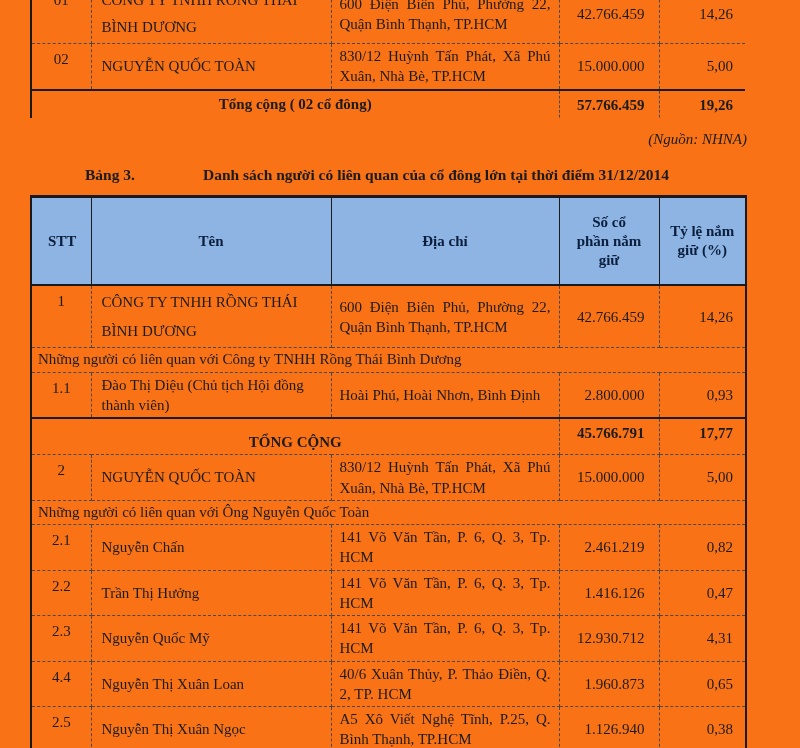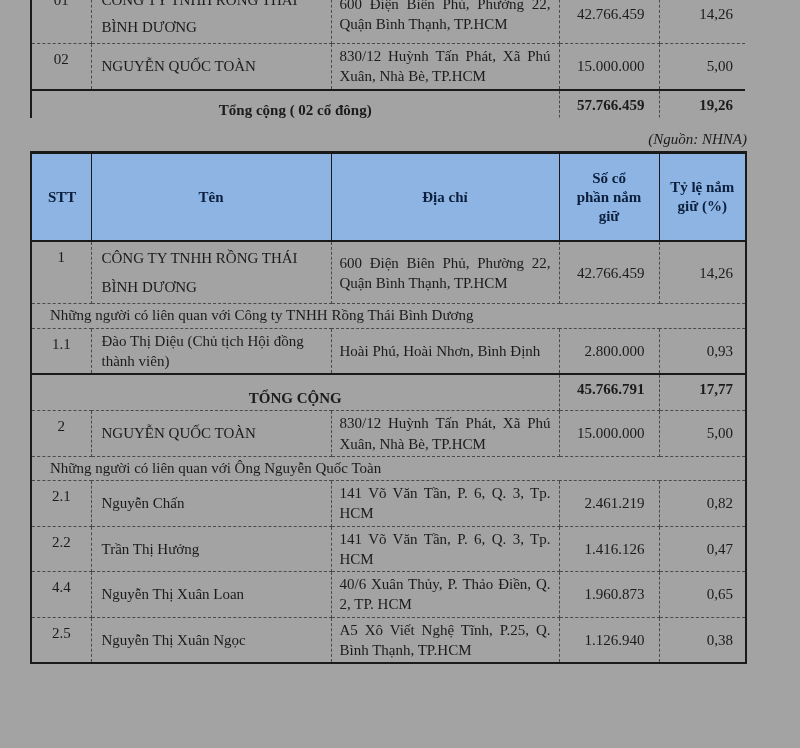--- a/index.html
+++ b/index.html
@@ -1,20 +1,20 @@
 <!DOCTYPE html>
 <html><head>
 <meta charset="utf-8">
 <style>
   * { margin:0; padding:0; box-sizing:border-box; }
   html,body { background:#ffffff; }
   .page {
     position:relative;
     width:800px; height:748px;
-    background:#a3a3a3;
+    background:#f97316;
     overflow:hidden;
     font-family:"Liberation Serif", serif;
     color:#1b1b1b;
   }
   .doc { padding-left:30px; width:745px; }
 
   table {
     border-collapse:collapse;
     width:715px;
     table-layout:fixed;
@@ -36,21 +36,21 @@
   .c-pct { text-align:right; padding-right:12px; }
 
   
   .clip1 { height:118px; overflow:hidden; }
   .clip1 table { margin-top:-16px; border-top:none; }
   .t1-r1 { height:58px; }
   .t1-r1 .c-name { line-height:1.8; vertical-align:top; }
   .t1-r2 { height:40px;margin-top:24px; }
   .t-total td { font-weight:bold; border-top:2px solid #1a1a1a; }
   .t-total { height:38px; }
-  .t-total .lbl { text-align:center; vertical-align:top; padding-top:9px; border-right:1px dashed #4a4a4a; }
+  .t-total .lbl { text-align:center; vertical-align:top; padding-top:3px; border-right:1px dashed #4a4a4a; }
 
   .source {
     width:745px; text-align:right; padding-right:28px;
     font-style:italic; font-size:15px; margin-top:13px; height:20px;
   }
 
   .caption { margin:15px 0 11px 0; font-weight:bold; font-size:15.5px; display:flex; }
   .caption .cap-label { margin-left:55px; }
   .caption .cap-title { margin-left:68px; }
 
@@ -67,21 +67,21 @@
     height:62px;
     line-height:1.25;
     padding:15px 16px;
   }
   .t2 tr.header td.h-wide { padding:2px 4px; }
   .r-tall { height:58px; }
   .r-tall .c-name { line-height:1.9; }
   .r-std { height:40px; }
   .r-44 { height:44px; }
   .r-sec td {
-    height:22px; padding:1px 6px 2px 18px;
+    height:22px; padding:1px 6px 2px 6px;
     font-size:15px; text-align:left; vertical-align:middle;
   }
   .r-tot { height:36px; }
   .r-tot td { font-weight:bold; border-top:2px solid #1a1a1a; }
   .r-tot .lbl { text-align:center; vertical-align:top; padding-top:13px; }
   .r-tot .c-shares, .r-tot .c-pct, .t-total .c-shares, .t-total .c-pct { vertical-align:top; padding-top:4px; }
 </style>
 </head>
 <body>
 
@@ -116,20 +116,24 @@
           <td class="lbl" colspan="3">Tổng cộng ( 02 cổ đông)</td>
           <td class="c-shares">57.766.459</td>
           <td class="c-pct">19,26</td>
         </tr>
       </tbody>
         </table>
     </div>
 
     <div class="source">(Nguồn: NHNA)</div>
 
+    <div class="caption">
+      <span class="cap-label">Bảng 3.</span>
+      <span class="cap-title">Danh sách người có liên quan của cổ đông lớn tại thời điểm 31/12/2014</span>
+    </div>
 
     <table class="t2">
       <colgroup>
           <col class="c1">
           <col class="c2">
           <col class="c3">
           <col class="c4">
           <col class="c5">
         </colgroup>
       <tbody>
@@ -189,20 +193,27 @@
       </tr>
 
       <tr class="r-std">
         <td class="c-stt">2.2</td>
         <td class="c-name">Trần Thị Hưởng</td>
         <td class="c-addr">141 Võ Văn Tần, P. 6, Q. 3, Tp. HCM</td>
         <td class="c-shares">1.416.126</td>
         <td class="c-pct">0,47</td>
       </tr>
 
+      <tr class="r-std">
+        <td class="c-stt">2.3</td>
+        <td class="c-name">Nguyễn Quốc Mỹ</td>
+        <td class="c-addr">141 Võ Văn Tần, P. 6, Q. 3, Tp. HCM</td>
+        <td class="c-shares">12.930.712</td>
+        <td class="c-pct">4,31</td>
+      </tr>
 
       <tr class="r-std">
         <td class="c-stt">4.4</td>
         <td class="c-name">Nguyễn Thị Xuân Loan</td>
         <td class="c-addr">40/6 Xuân Thủy, P. Thảo Điền, Q. 2, TP. HCM</td>
         <td class="c-shares">1.960.873</td>
         <td class="c-pct">0,65</td>
       </tr>
 
       <tr class="r-std">

